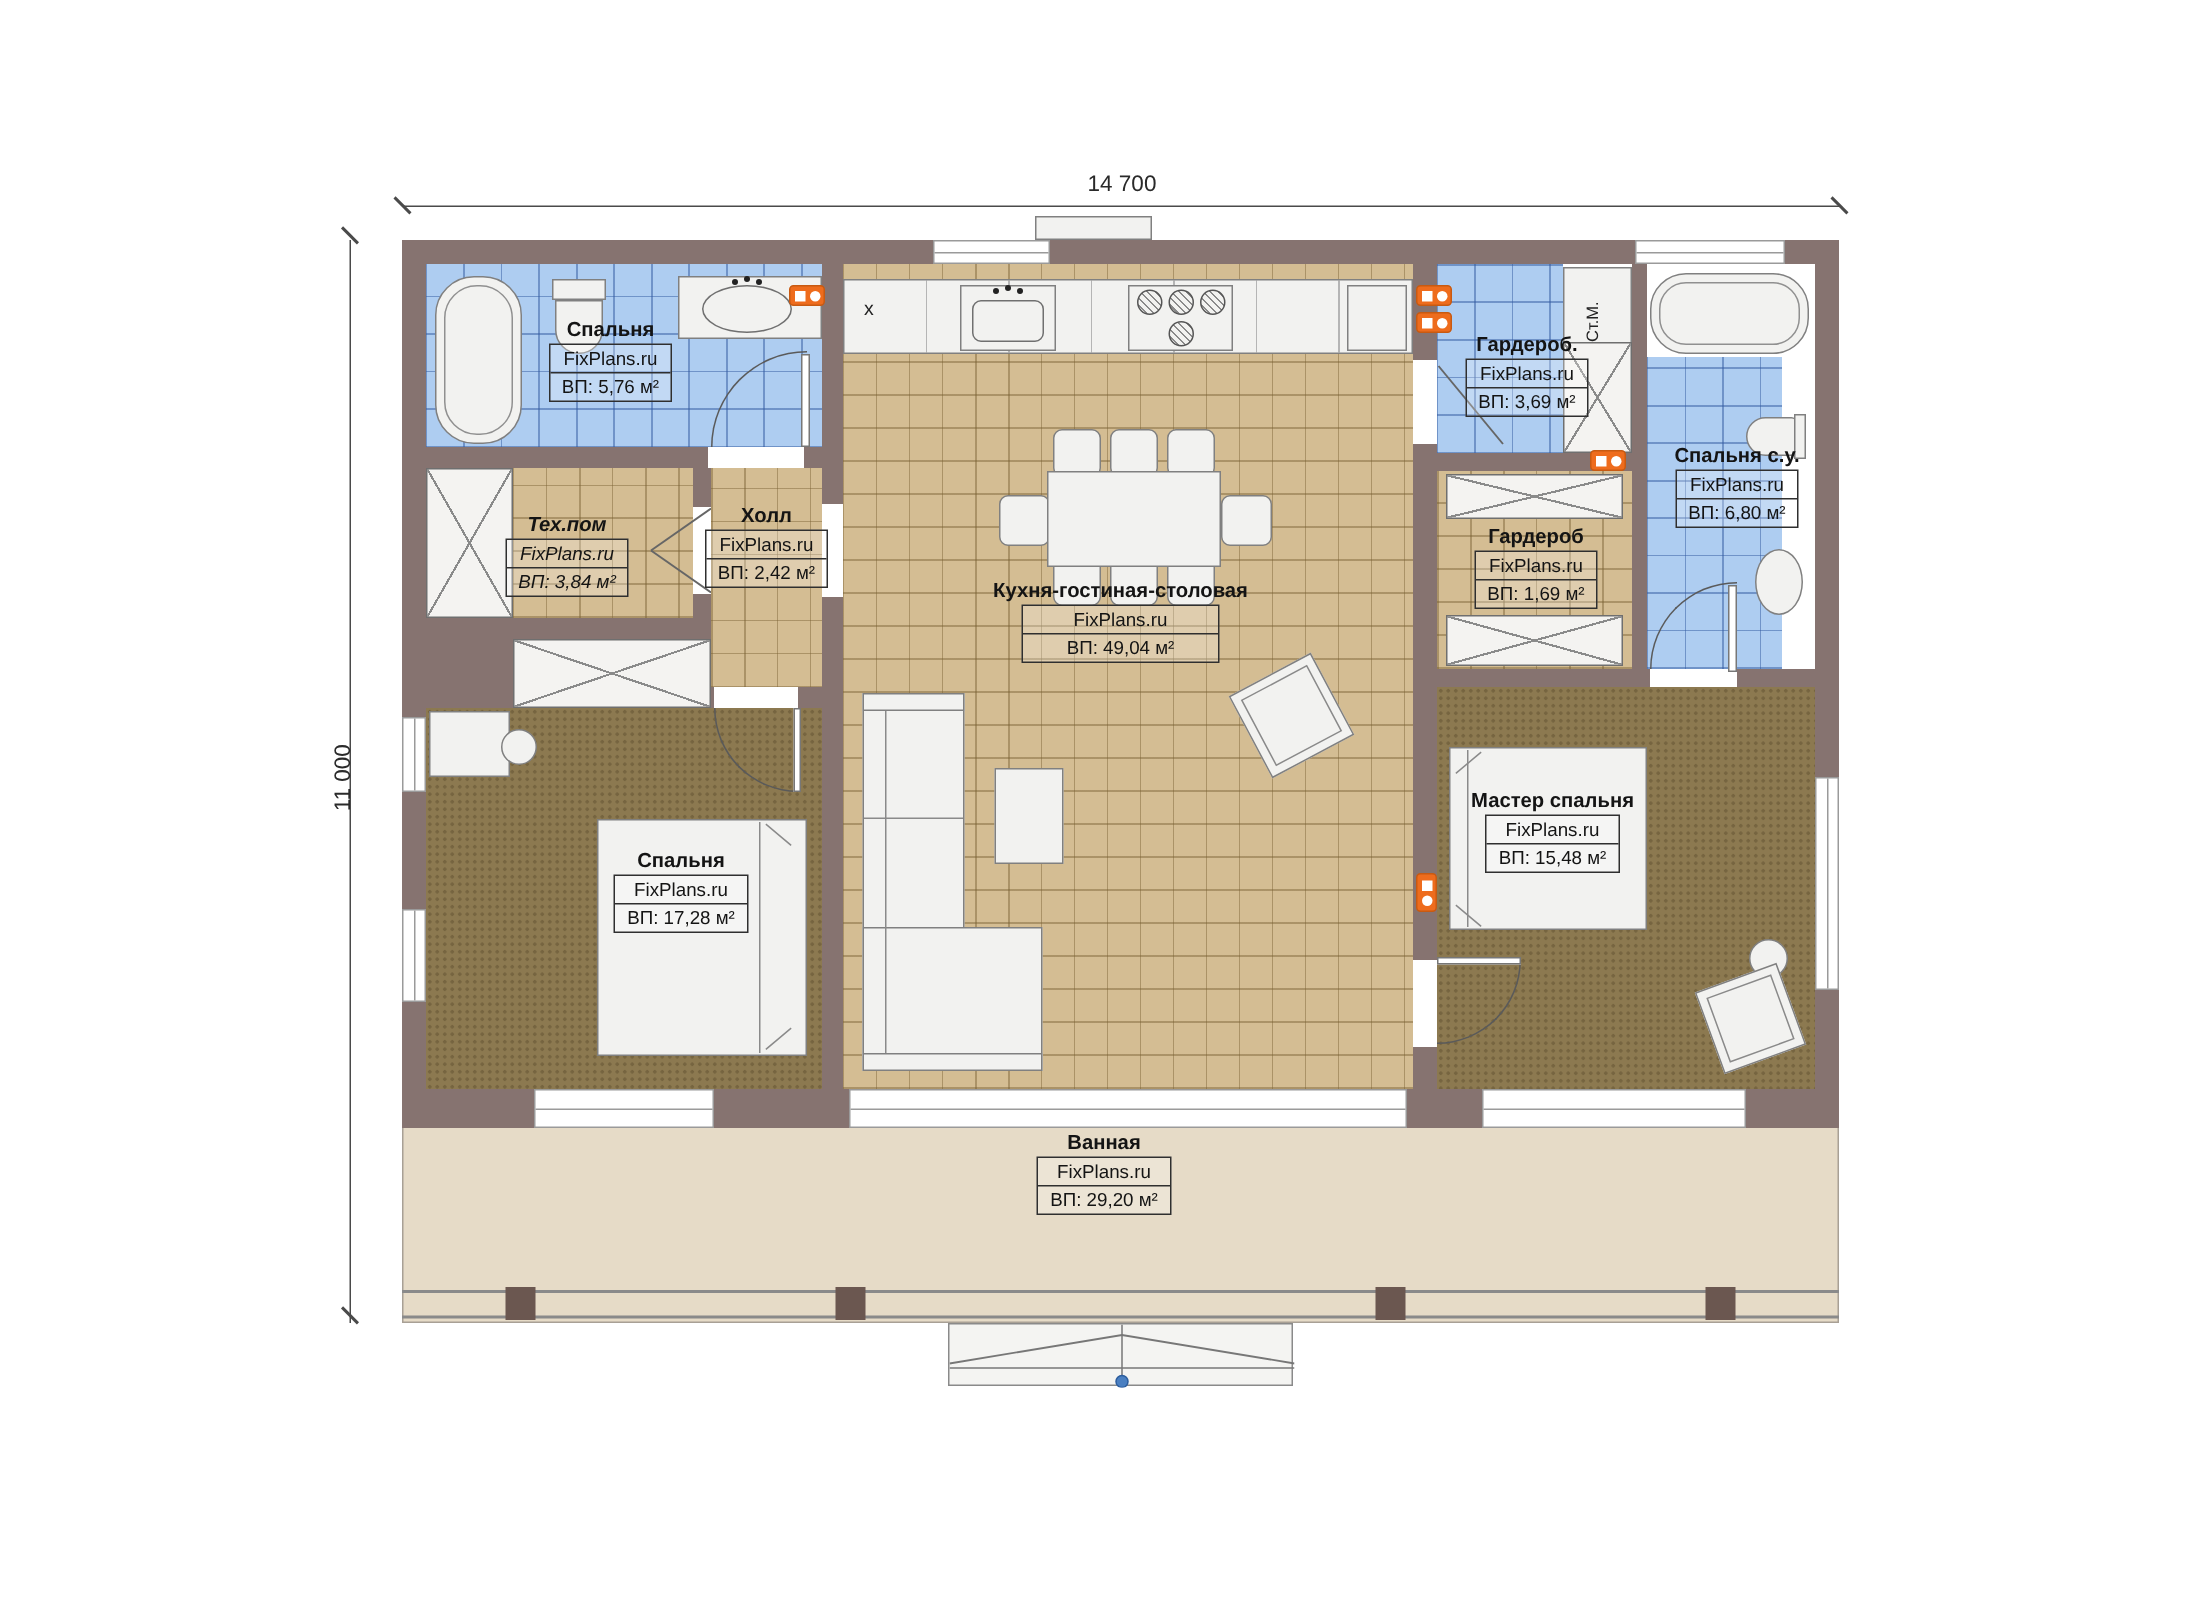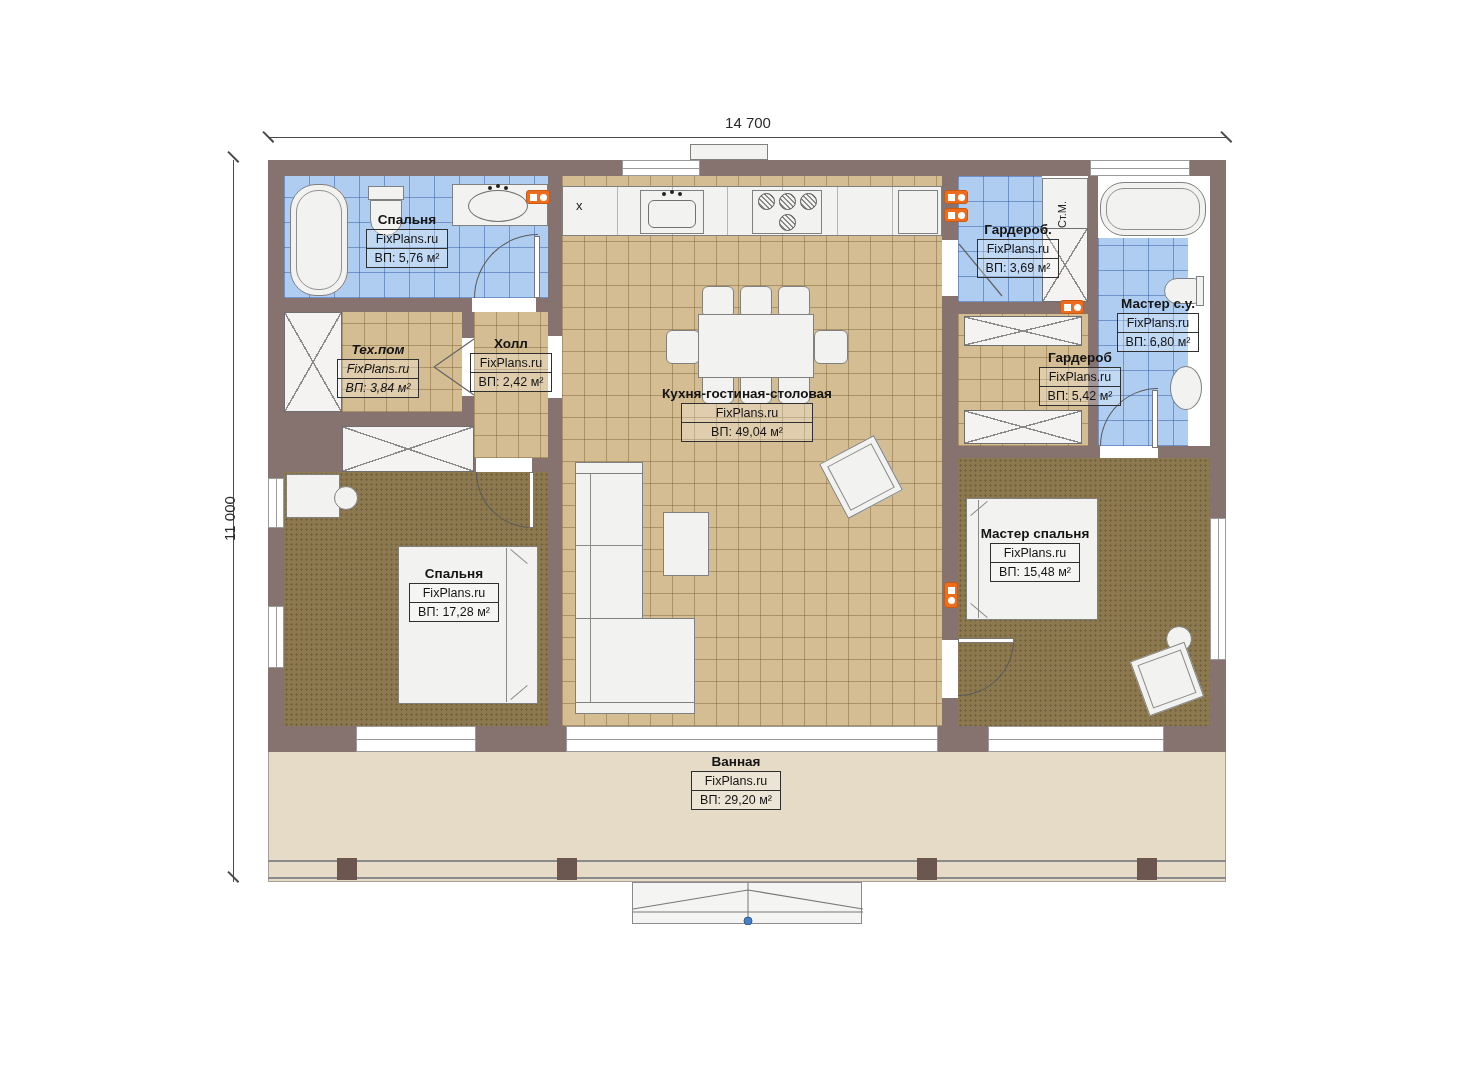--- a/index.html
+++ b/index.html
@@ -265,32 +265,32 @@
 
   <div class="abs room-label" style="left:972px;top:222px;width:92px;">
     <div class="room-name">Гардероб.</div>
     <div class="room-box">
       <div class="row">FixPlans.ru</div>
       <div class="row">ВП: 3,69 м²</div>
     </div>
   </div>
 
   <div class="abs room-label" style="left:1104px;top:296px;width:108px;">
-    <div class="room-name">Мастер с.у.</div>
+    <div class="room-name">Спальня с.у.</div>
     <div class="room-box">
       <div class="row">FixPlans.ru</div>
       <div class="row">ВП: 6,80 м²</div>
     </div>
   </div>
 
-  <div class="abs room-label" style="left:1028px;top:350px;width:104px;">
+  <div class="abs room-label" style="left:972px;top:350px;width:104px;">
     <div class="room-name">Гардероб</div>
     <div class="room-box">
       <div class="row">FixPlans.ru</div>
-      <div class="row">ВП: 5,42 м²</div>
+      <div class="row">ВП: 1,69 м²</div>
     </div>
   </div>
 
   <div class="abs room-label" style="left:402px;top:566px;width:104px;">
     <div class="room-name">Спальня</div>
     <div class="room-box">
       <div class="row">FixPlans.ru</div>
       <div class="row">ВП: 17,28 м²</div>
     </div>
   </div>

